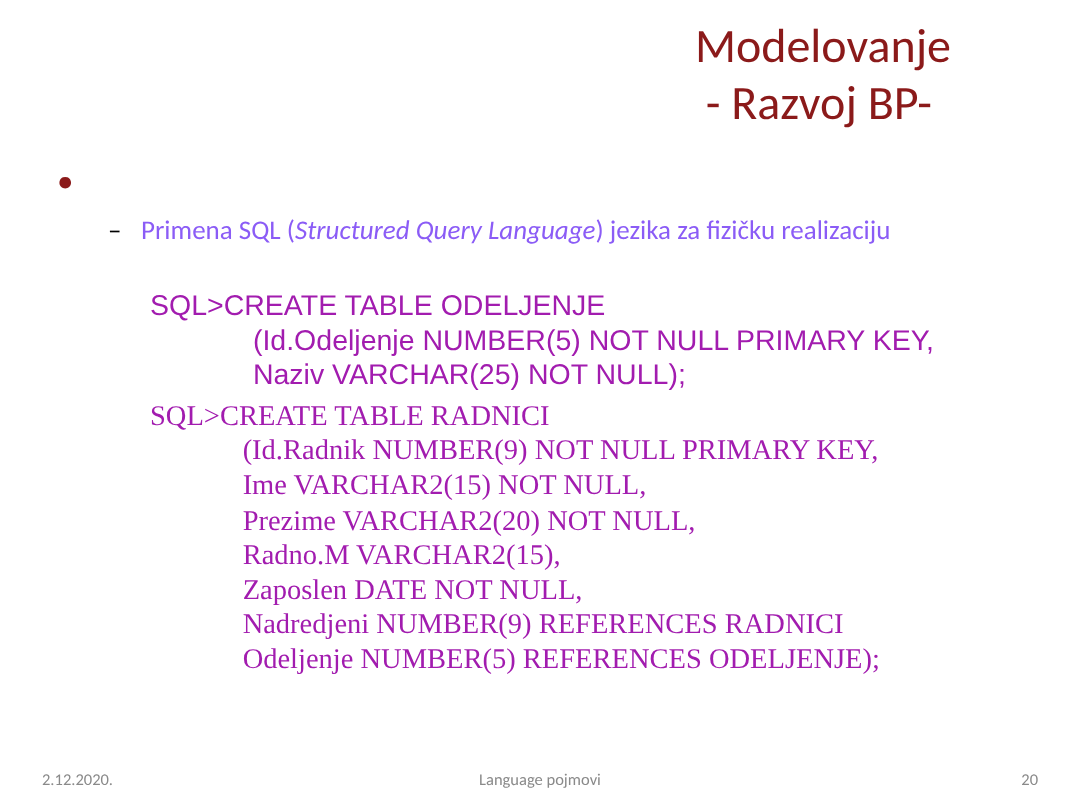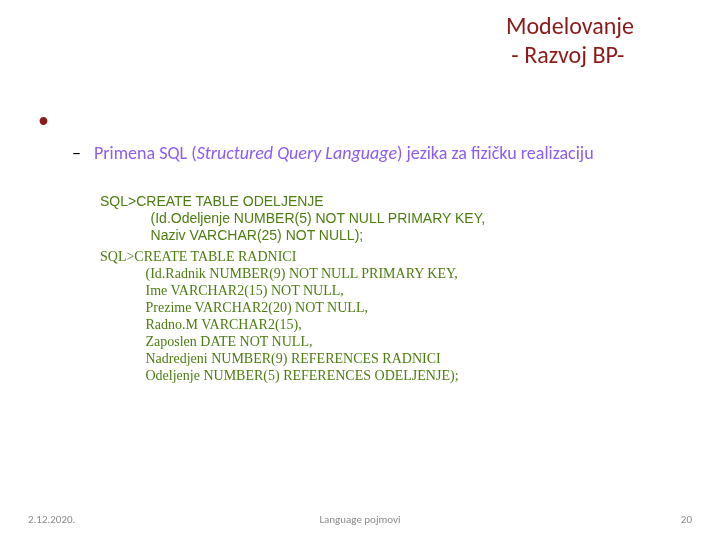--- a/index.html
+++ b/index.html
@@ -16,21 +16,21 @@
     position: relative;
     width: 720px;
     height: 540px;
     box-sizing: border-box;
   }
   .title {
     position: absolute;
     top: 12px;
     right: 86px;
     text-align: left;
-    font-size: 24px;
+    font-size: 32px;
     line-height: 1.2;
     color: #8b1a1a; 
     font-weight: 400;
     font-family: Calibri, "Segoe UI", Arial, sans-serif;
     white-space: pre;
   }
   .body {
     position: absolute;
     top: 110px;
     left: 38px;
@@ -69,23 +69,23 @@
   .sub-text {
     font-size: 18px;
     color: #8b5cf6;
     line-height: 1.25;
   }
   .sub-text .ital {
     font-style: italic;
   }
   .sql-block {
     font-family: Arial, Helvetica, sans-serif;
-    font-size: 14px;
+    font-size: 19px;
     line-height: 1.22;
-    color: #4d7c0f;
+    color: #a21caf;
     white-space: pre;
     margin-top: 28px;
     margin-left: 62px;
   }
   .sql-block + .sql-block {
     margin-top: 4px;
     font-family: Liberation Serif, serif;
   }
   .footer {
     position: absolute;

